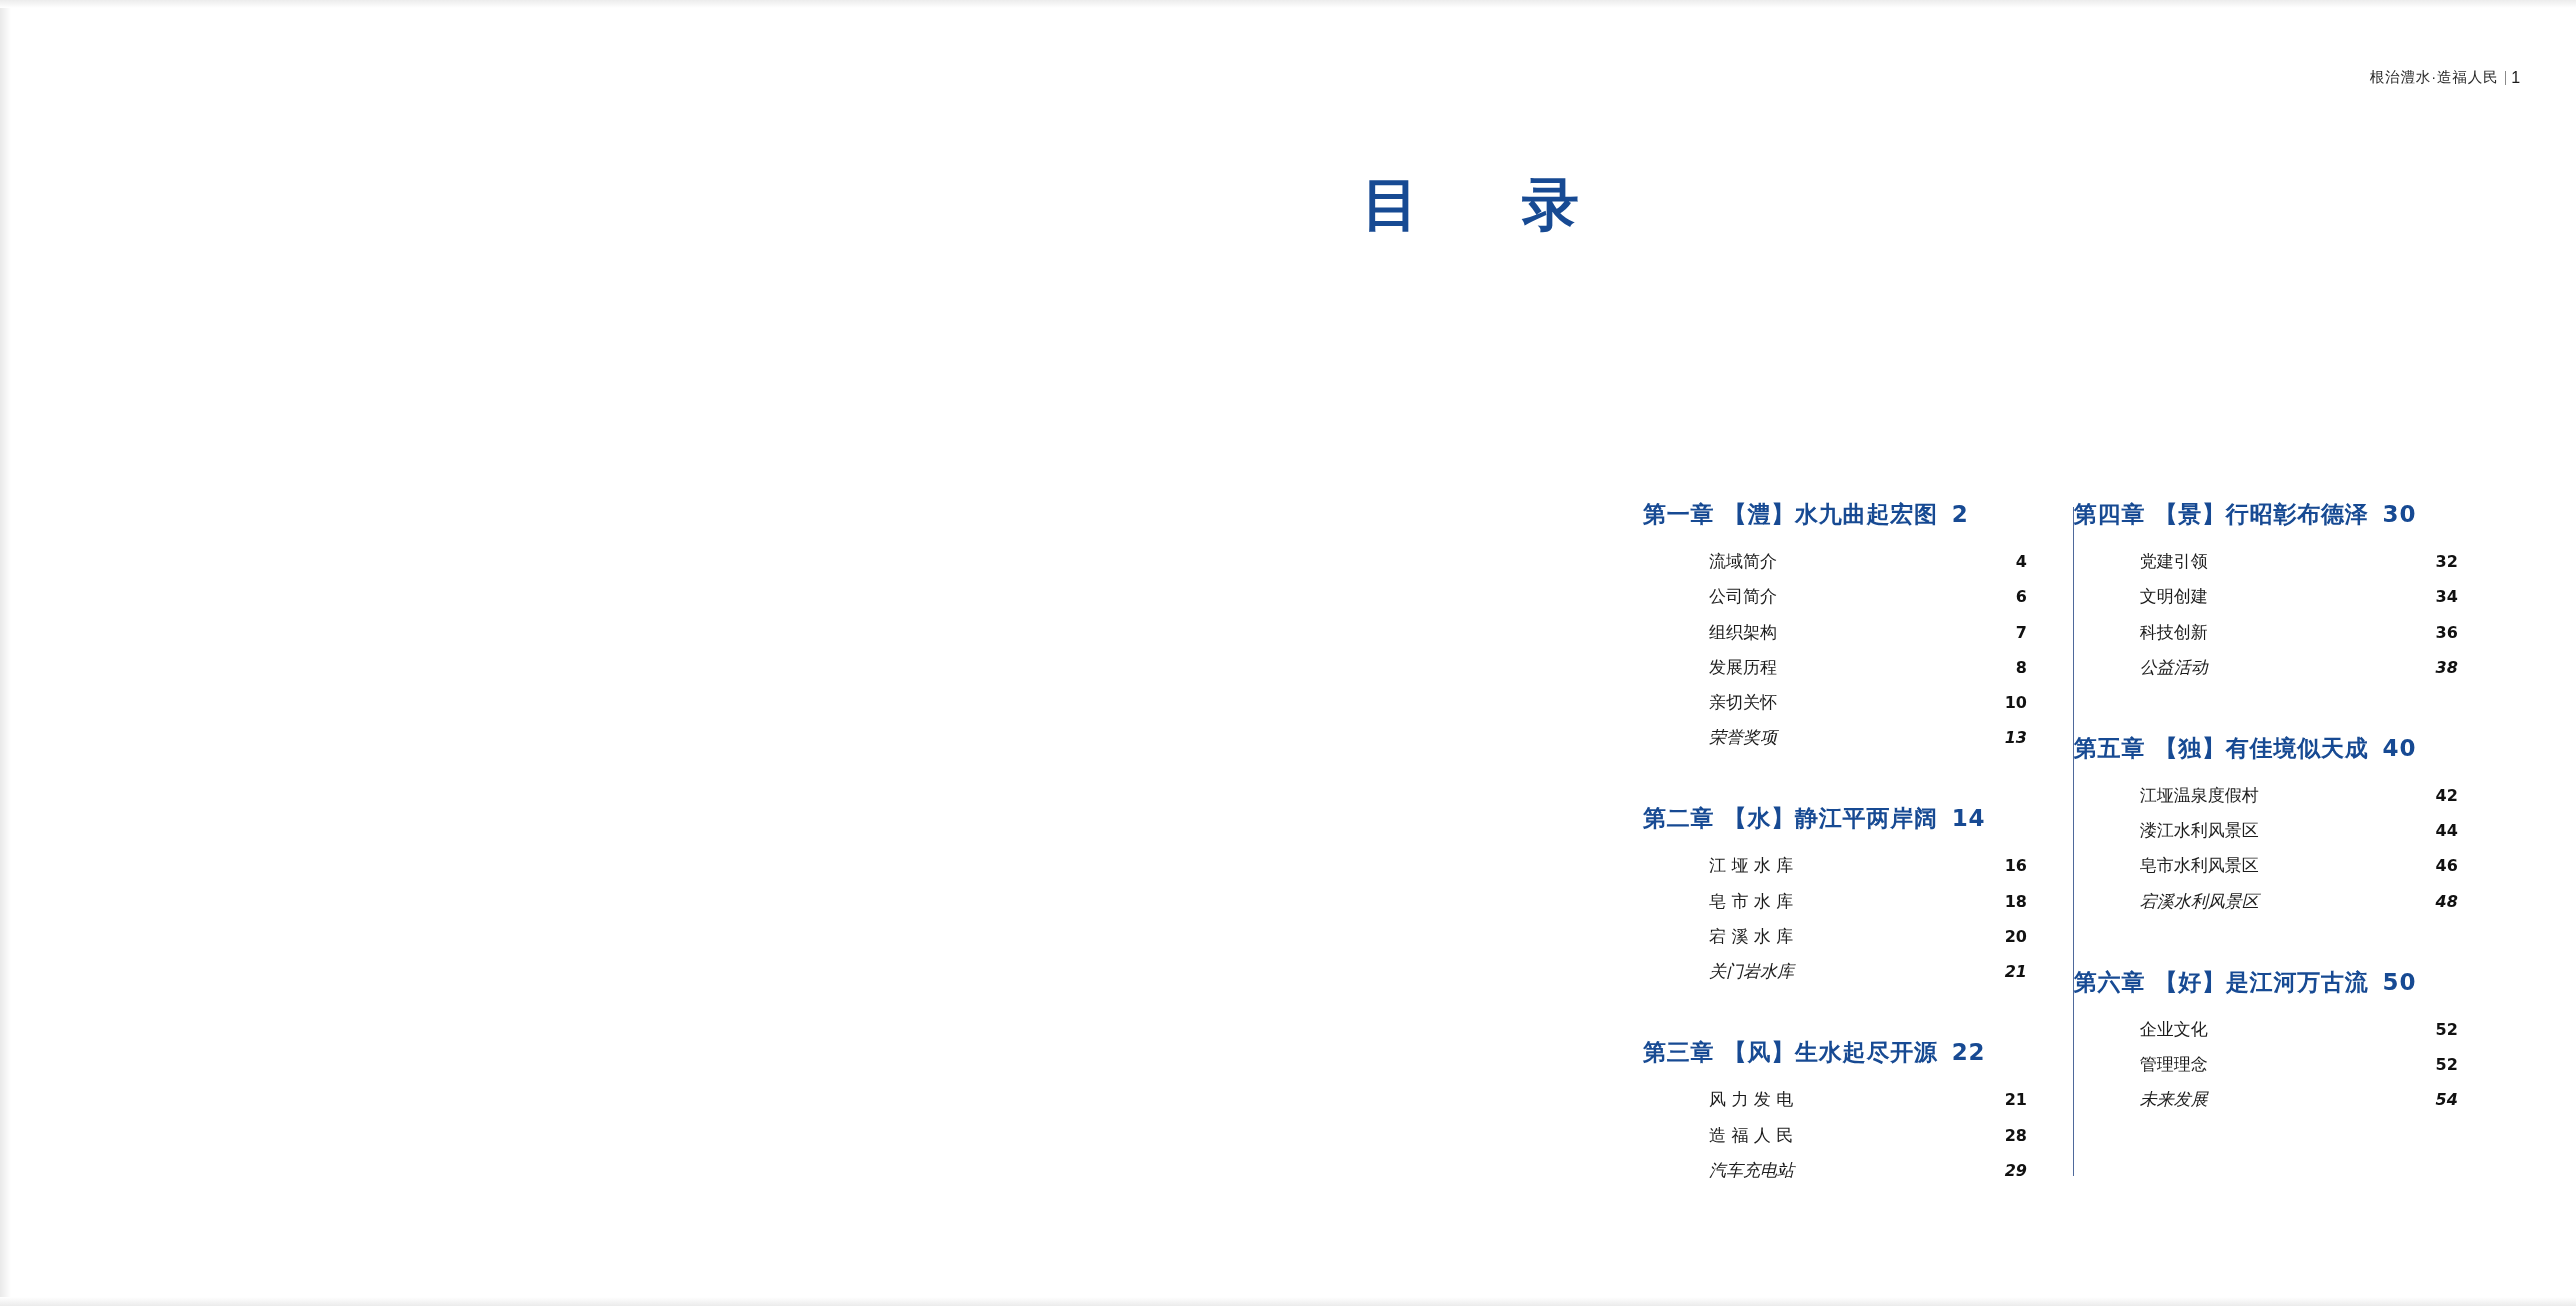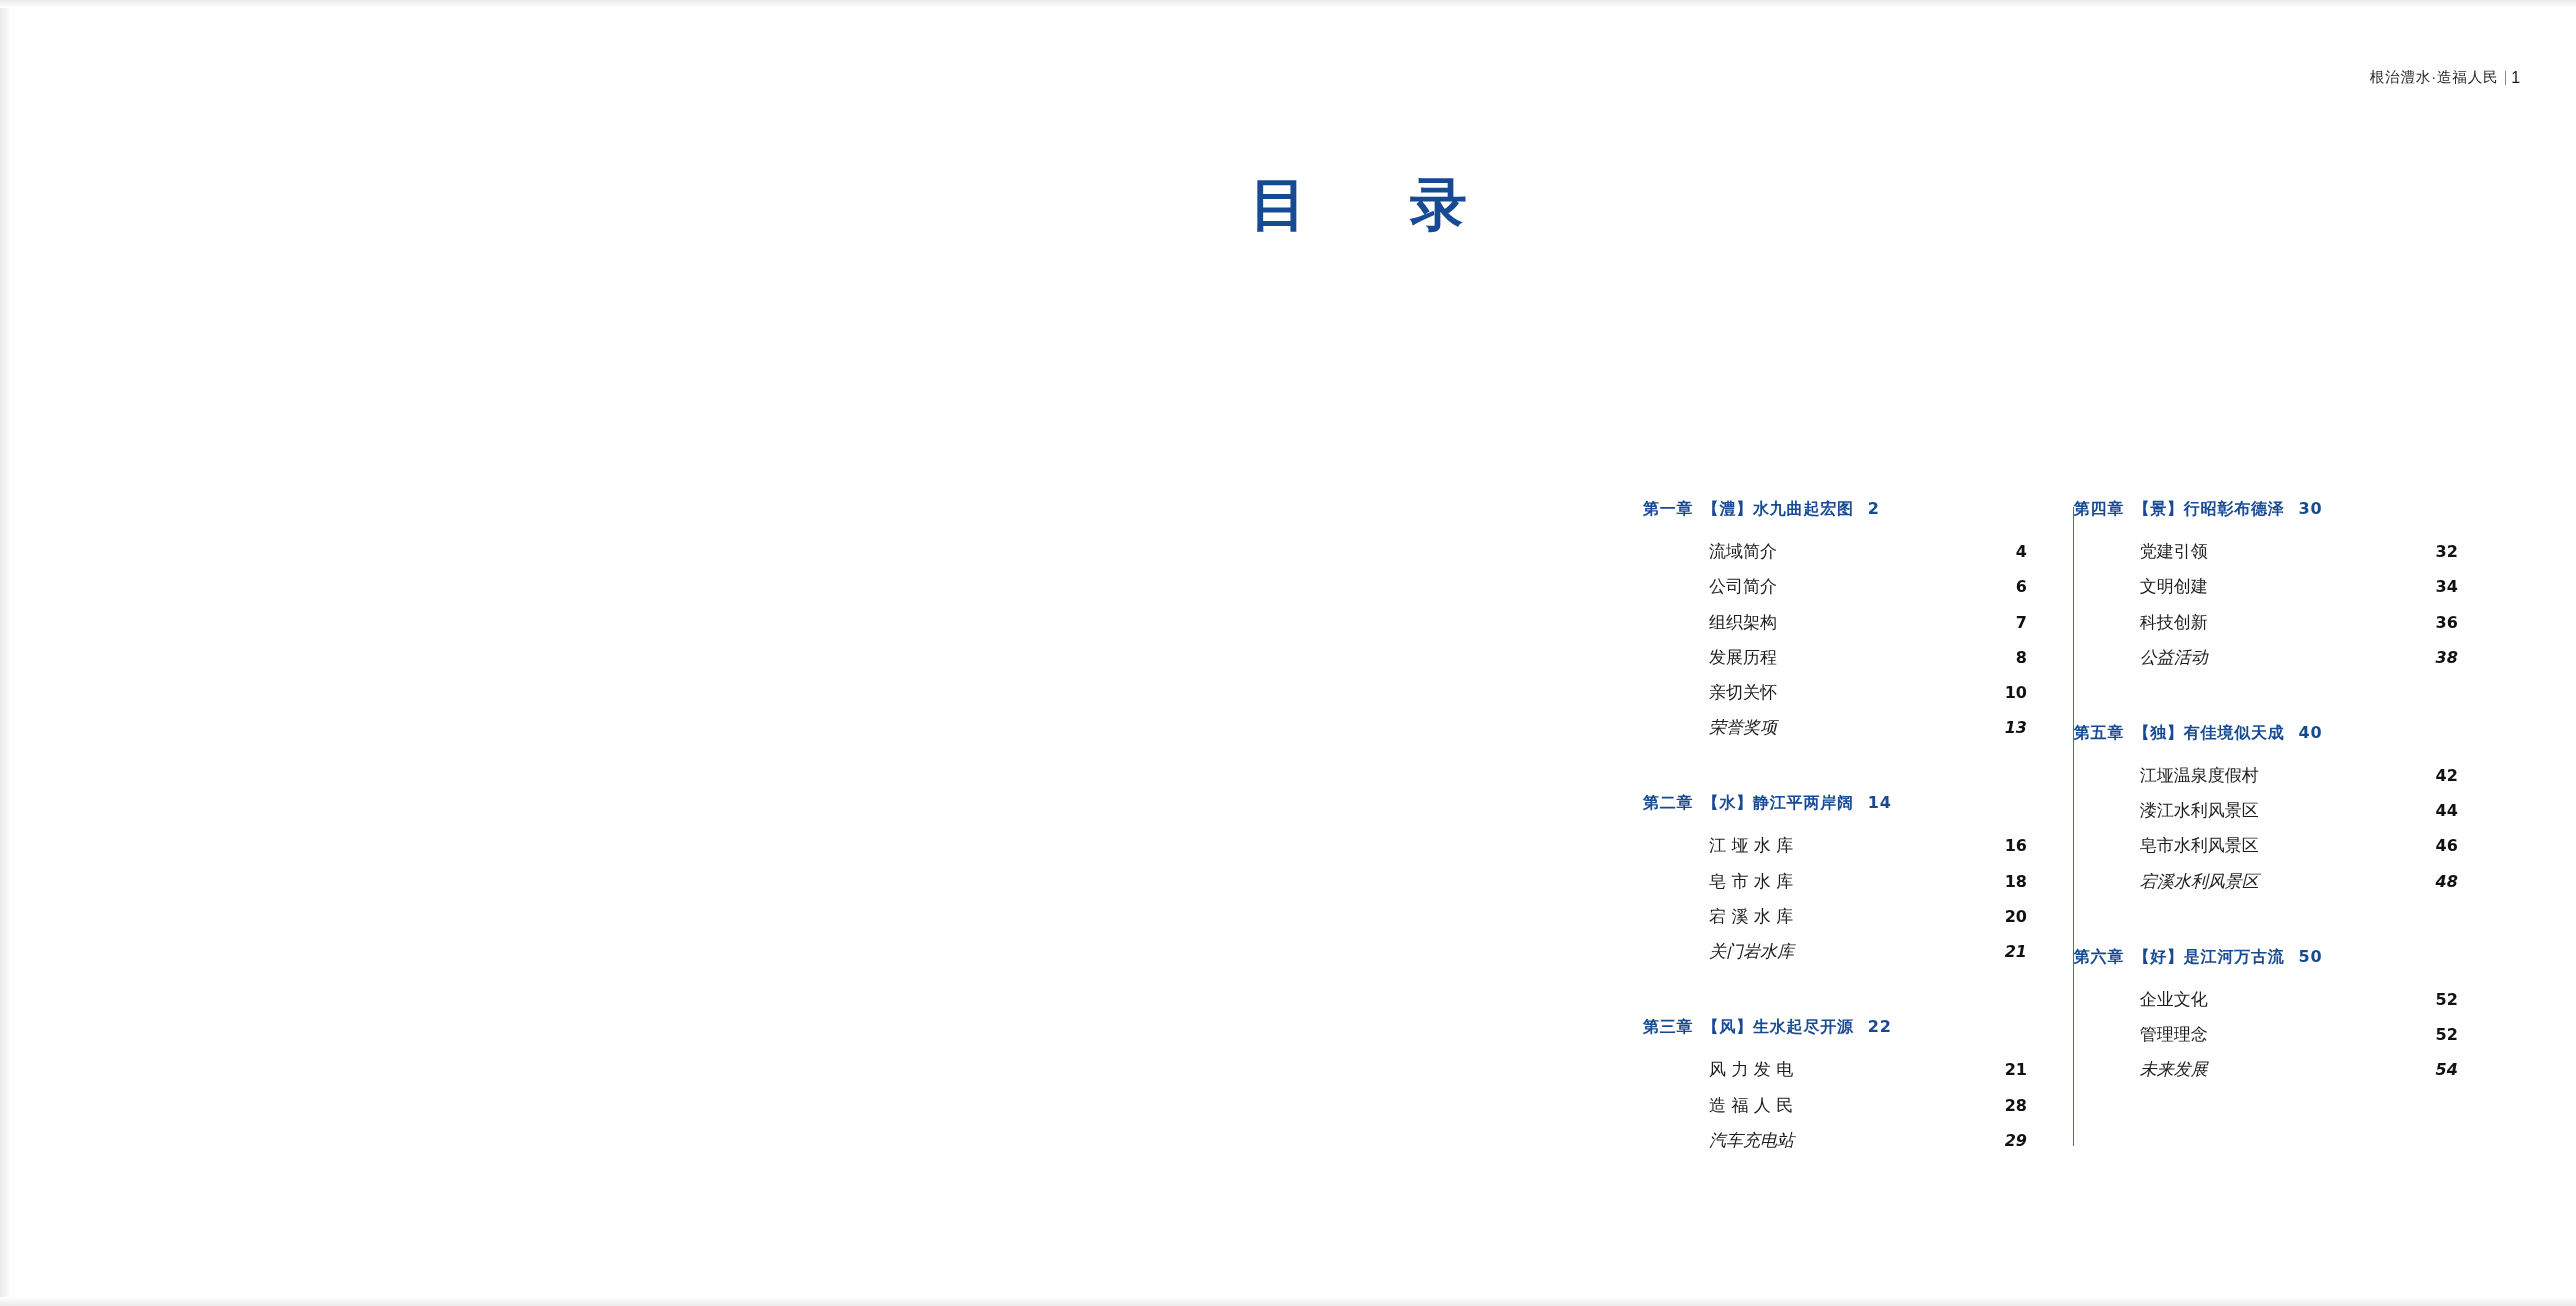--- a/index.html
+++ b/index.html
@@ -64,21 +64,21 @@
     background: #8a8a8a;
   }
   .running-header .pagenum {
     font-size: 16px;
     color: #1a1a1a;
   }
 
   
   .toc-title {
     position: absolute;
-    left: 1370px;
+    left: 1482px;
     top: 167px;
     transform: translateX(-50%);
     font-size: 57px;
     font-weight: 700;
     color: #174a93;
     letter-spacing: 23px;
     white-space: nowrap;
     font-family: "DejaVu Sans", "Liberation Sans", sans-serif;
   }
 
@@ -114,21 +114,21 @@
   }
   .chapter-block:last-child {
     margin-bottom: 0;
   }
   .chapter-head {
     display: flex;
     align-items: baseline;
     justify-content: flex-start;
     color: #174a93;
     font-weight: 700;
-    font-size: 16px;
+    font-size: 23px;
     letter-spacing: 0.8px;
     white-space: nowrap;
     font-family: "DejaVu Sans", "Liberation Sans", sans-serif;
   }
   .chapter-head .ch-label {
     margin-right: 9.2px;
   }
   .chapter-head .ch-title {
     flex: 0 1 auto;
   }

